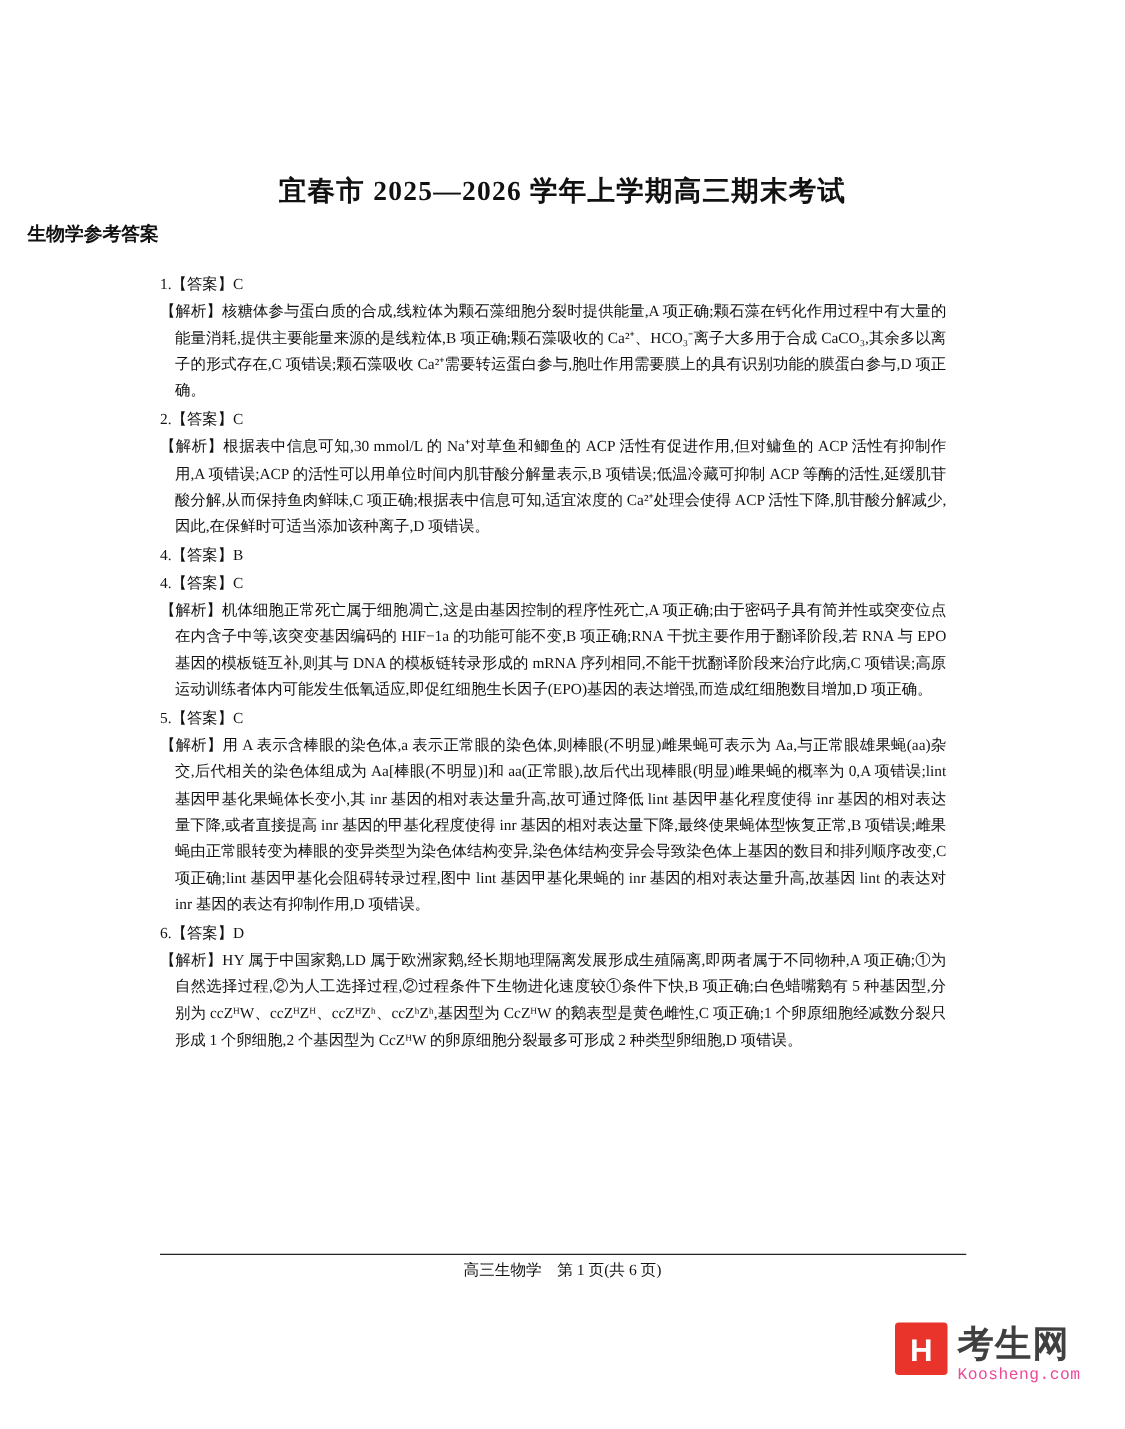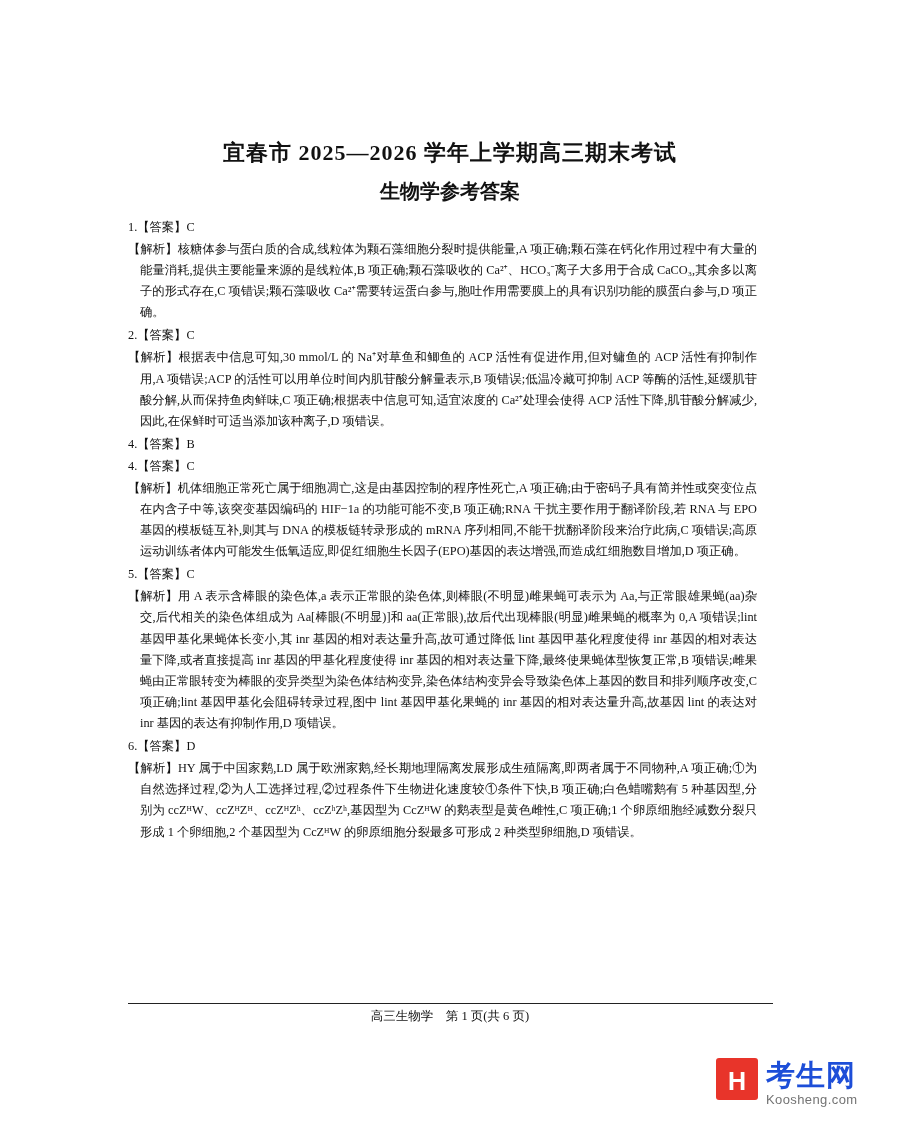--- a/index.html
+++ b/index.html
@@ -24,24 +24,24 @@
   }
   .doc-title {
     text-align: center;
     font-size: 22px;
     font-weight: bold;
     letter-spacing: 1px;
     margin: 138px 0 0 0;
     font-family: Liberation Serif, serif;
   }
   .doc-subtitle {
-    text-align: center;
-    font-size: 20px;
+    font-size: 15px;
     font-weight: bold;
     margin: 10px 0 0 0;
+    padding-left: 22px;
   }
   .content {
     position: absolute;
     left: 128px;
     top: 218px;
     width: 645px;
   }
   .qblock {
     margin-bottom: 2px;
     font-family: Liberation Serif, serif;
@@ -99,30 +99,30 @@
     font-weight: bold;
     font-family: "Liberation Sans", sans-serif;
     line-height: 26px;
     text-align: center;
   }
   .wm-cn {
     position: absolute;
     left: 50px; top: 0px;
     font-size: 29px;
     font-weight: bold;
-    color: #1d4ed8;
+    color: #404040;
     font-family: "Liberation Sans", sans-serif;
     letter-spacing: 1px;
   }
   .wm-en {
     position: absolute;
     left: 50px; top: 36px;
     font-size: 13px;
-    color: #737373;
-    font-family: Liberation Sans, sans-serif;
+    color: #ec4899;
+    font-family: Liberation Mono, monospace;
     letter-spacing: 0.4px;
   }
 </style>
 </head>
 <body>
 
 <div class="page">
 
   <h1 class="doc-title">宜春市 2025—2026 学年上学期高三期末考试</h1>
   <h2 class="doc-subtitle">生物学参考答案</h2>

